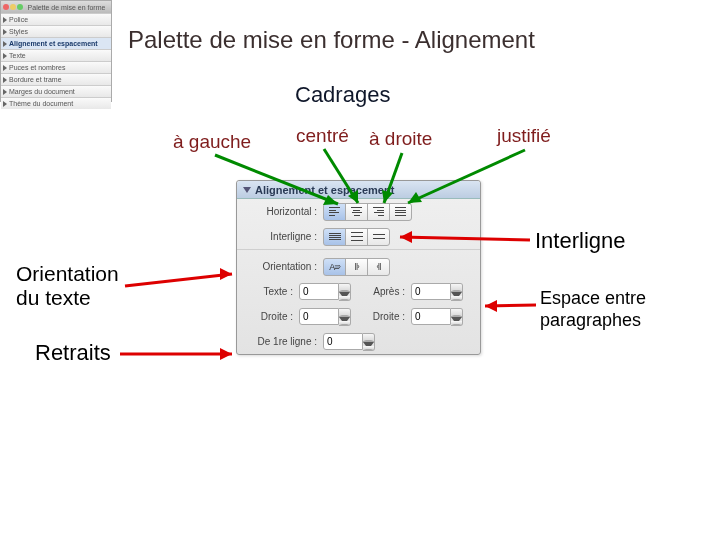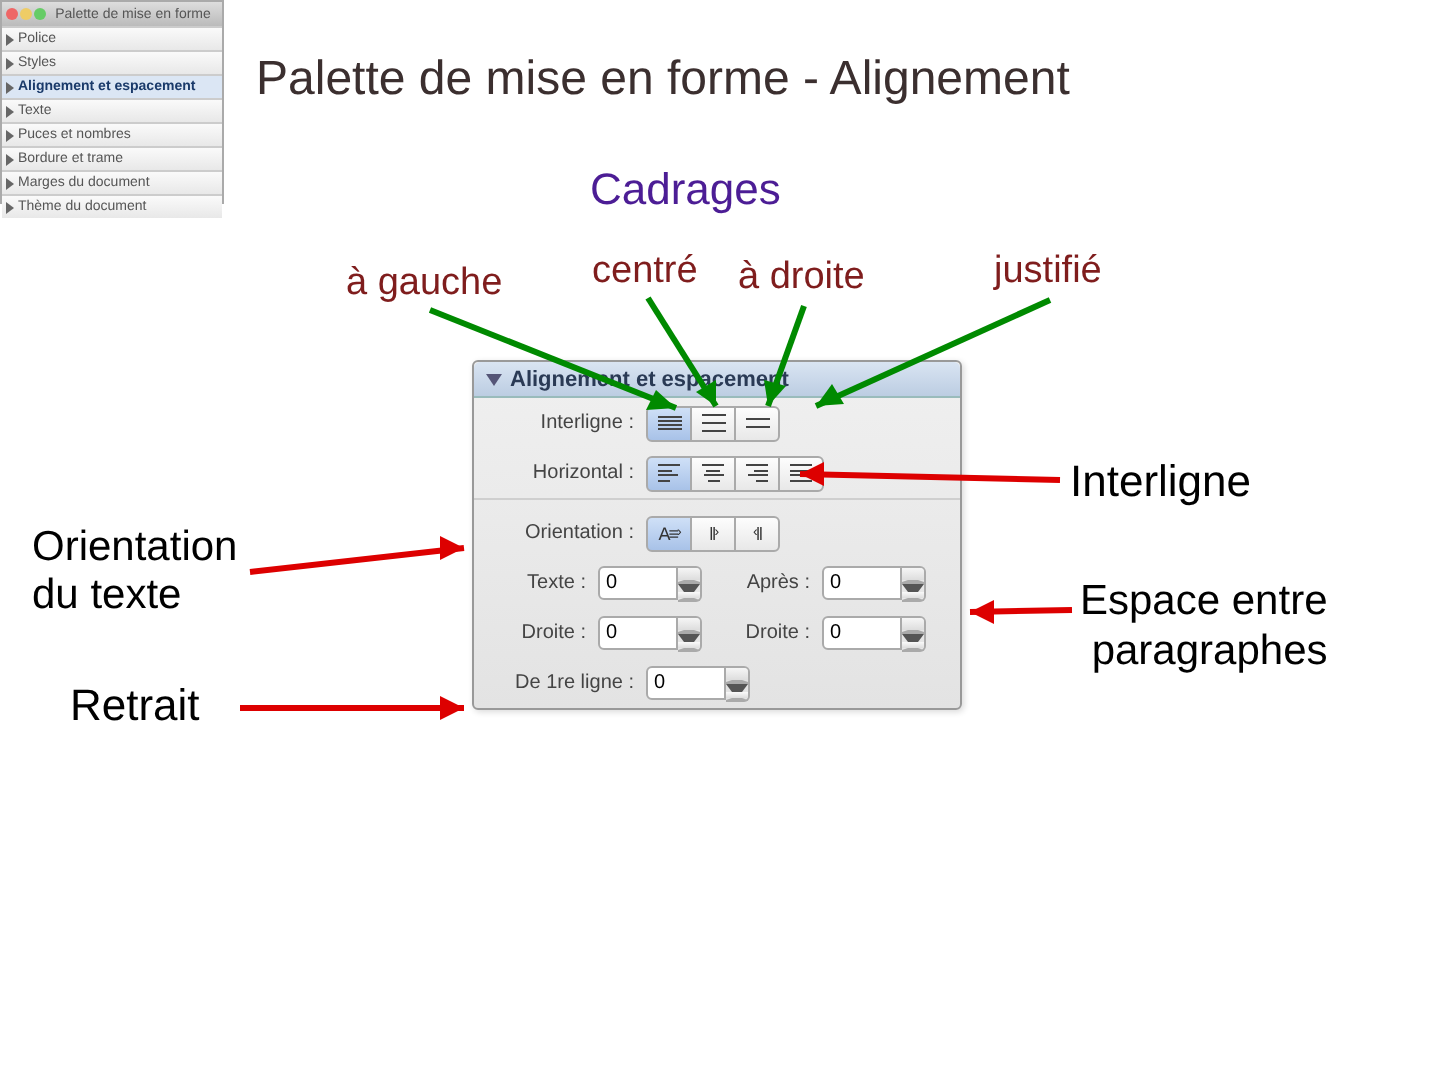--- a/index.html
+++ b/index.html
@@ -13,30 +13,30 @@
   .mini-palette .titlebar .y{background:#ec6;}
   .mini-palette .titlebar .g{background:#6c6;}
   .mini-palette .titlebar .t{flex:1;text-align:center;color:#555;}
   .mini-palette .row { display:flex; align-items:center; height:12px; background:linear-gradient(#fafafa,#e8e8e8); border-top:1px solid #ccc;}
   .mini-palette .row .tri{width:0;height:0;border-top:3px solid transparent;border-bottom:3px solid transparent;border-left:4px solid #666;margin:0 2px;}
   .mini-palette .row .lbl{color:#555;}
   .mini-palette .sel{background:#dbe6f4;}
   .mini-palette .sel .lbl{color:#1a3a6a;font-weight:bold;}
 
   .title { position: absolute; top: 26px; left: 128px; font-size: 24px; color: #3b2f2f; }
-  .subtitle { position: absolute; top: 82px; left: 295px; font-size: 22px; color: #4c1d95; }
+  .subtitle { position: absolute; top: 82px; left: 295px; font-size: 22px; color: #0f172a; }
 
   .ann { position: absolute; font-size: 19px; color: #7f1d1d; }
   .ann-gauche { top: 131px; left: 173px; }
   .ann-centre { top: 125px; left: 296px; }
   .ann-droite { top: 128px; left: 369px; }
   .ann-justifie { top: 125px; left: 497px; }
   .ann-interligne { position:absolute; top:228px; left:535px; font-size:22px; }
   .ann-orientation { position:absolute; top:262px; left:16px; font-size:21px; line-height:1.15; }
-  .ann-espace { position:absolute; top:288px; left:540px; font-size:21px; line-height:1.2;text-align:right; }
+  .ann-espace { position:absolute; top:288px; left:540px; font-size:18px; line-height:1.2; }
   .ann-retraits { position:absolute; top:340px; left:35px; font-size:22px; }
 
   
   .panel { position:absolute; top:180px; left:236px; width:245px; background:linear-gradient(#f0f0f0,#e3e3e3); border:1px solid #999; border-radius:3px; box-shadow:1px 1px 3px rgba(0,0,0,0.15); font-size:11px; color:#333; }
   .panel-header { height:18px; display:flex; align-items:center; gap:4px; padding:0 6px; background:linear-gradient(#d9e4f2,#bccde2); border-bottom:1px solid #9bb; border-radius:3px 3px 0 0;}
   .panel-header .tri{width:0;height:0;border-left:4px solid transparent;border-right:4px solid transparent;border-top:6px solid #557;}
   .panel-header .lbl{color:#2a3a55;font-weight:bold;}
   .panel-row { display:flex; align-items:center; height:25px; padding:0 6px; gap:6px;}
   .panel-sep { height:5px; border-top:1px solid #cfcfcf;}
   .panel-row .lab { width:74px; text-align:right; font-size:10px; color:#444;}
@@ -120,29 +120,67 @@
 <div class="title">Palette de mise en forme - Alignement</div>
 <div class="subtitle">Cadrages</div>
 
 <div class="ann ann-gauche">à gauche</div>
 <div class="ann ann-centre">centré</div>
 <div class="ann ann-droite">à droite</div>
 <div class="ann ann-justifie">justifié</div>
 <div class="ann-interligne">Interligne</div>
 <div class="ann-orientation" id="ann-orient">Orientation<br>du texte</div>
 <div class="ann-espace" id="ann-espace">Espace entre<br>paragraphes</div>
-<div class="ann-retraits">Retrait</div>
+<div class="ann-retraits">Retraits</div>
 
 <div class="panel">
   <div class="panel-header">
     <span class="tri"></span>
     <span class="lbl">Alignement et espacement</span>
   </div>
 
   <div class="panel-row">
+    <span class="lab">Horizontal :</span>
+    <div class="seg">
+      <div class="btn sel">
+          <div class="glyph-align ga-l">
+            <span></span>
+            <span></span>
+            <span></span>
+            <span></span>
+          </div>
+        </div>
+      <div class="btn">
+          <div class="glyph-align ga-c">
+            <span></span>
+            <span></span>
+            <span></span>
+            <span></span>
+          </div>
+        </div>
+      <div class="btn">
+          <div class="glyph-align ga-r">
+            <span></span>
+            <span></span>
+            <span></span>
+            <span></span>
+          </div>
+        </div>
+      <div class="btn">
+          <div class="glyph-align ga-j">
+            <span></span>
+            <span></span>
+            <span></span>
+            <span></span>
+          </div>
+        </div>
+    </div>
+  </div>
+
+  <div class="panel-row">
     <span class="lab">Interligne :</span>
     <div class="seg">
       <div class="btn sel">
           <div class="glyph-interl">
             <span></span>
             <span></span>
             <span></span>
             <span></span>
           </div>
         </div>
@@ -155,58 +193,20 @@
         </div>
       <div class="btn">
           <div class="glyph-interl gi-2">
             <span></span>
             <span></span>
           </div>
         </div>
     </div>
   </div>
 
-  <div class="panel-row">
-    <span class="lab">Horizontal :</span>
-    <div class="seg">
-      <div class="btn sel">
-          <div class="glyph-align ga-l">
-            <span></span>
-            <span></span>
-            <span></span>
-            <span></span>
-          </div>
-        </div>
-      <div class="btn">
-          <div class="glyph-align ga-c">
-            <span></span>
-            <span></span>
-            <span></span>
-            <span></span>
-          </div>
-        </div>
-      <div class="btn">
-          <div class="glyph-align ga-r">
-            <span></span>
-            <span></span>
-            <span></span>
-            <span></span>
-          </div>
-        </div>
-      <div class="btn">
-          <div class="glyph-align ga-j">
-            <span></span>
-            <span></span>
-            <span></span>
-            <span></span>
-          </div>
-        </div>
-    </div>
-  </div>
-
   <div class="panel-sep"></div>
 
   <div class="panel-row">
     <span class="lab">Orientation :</span>
     <div class="seg">
       <div class="btn sel">
           <span class="glyph-orient">A≡<span class="arr">›</span></span>
         </div>
       <div class="btn">
           <span class="glyph-orient">‖<span class="arr">›</span></span>

